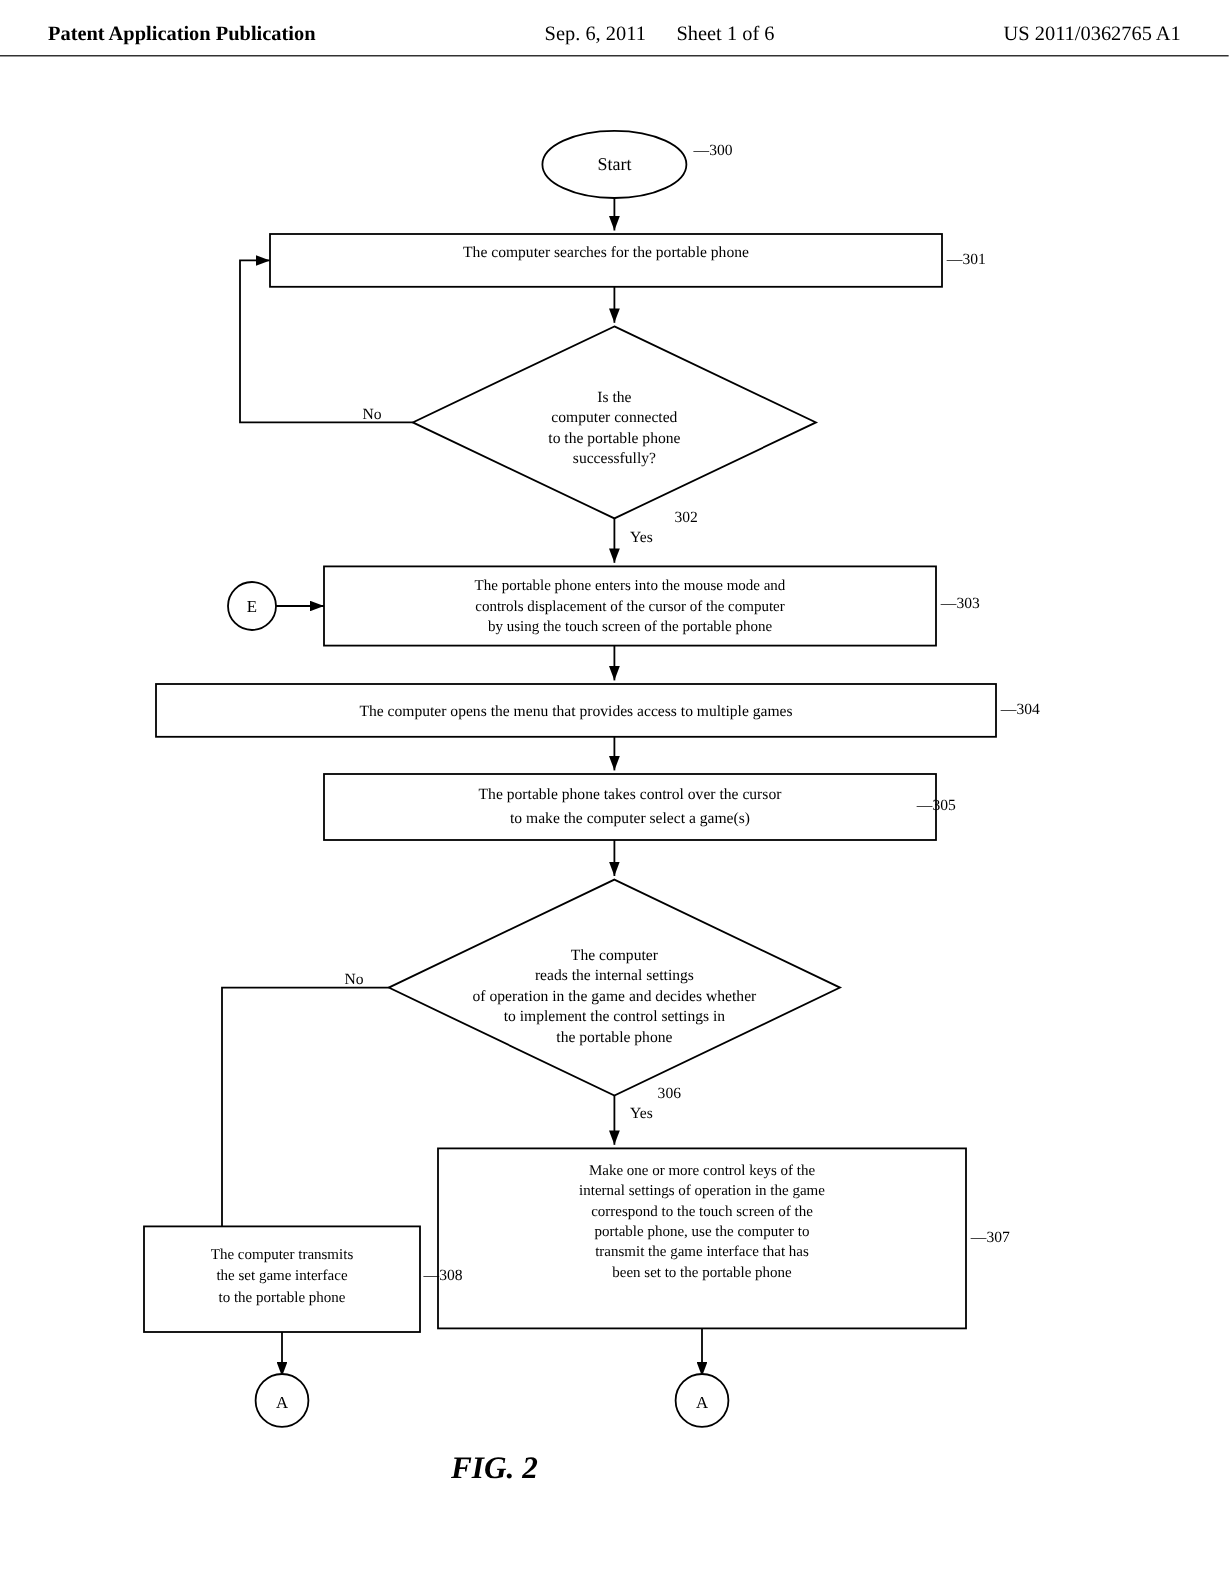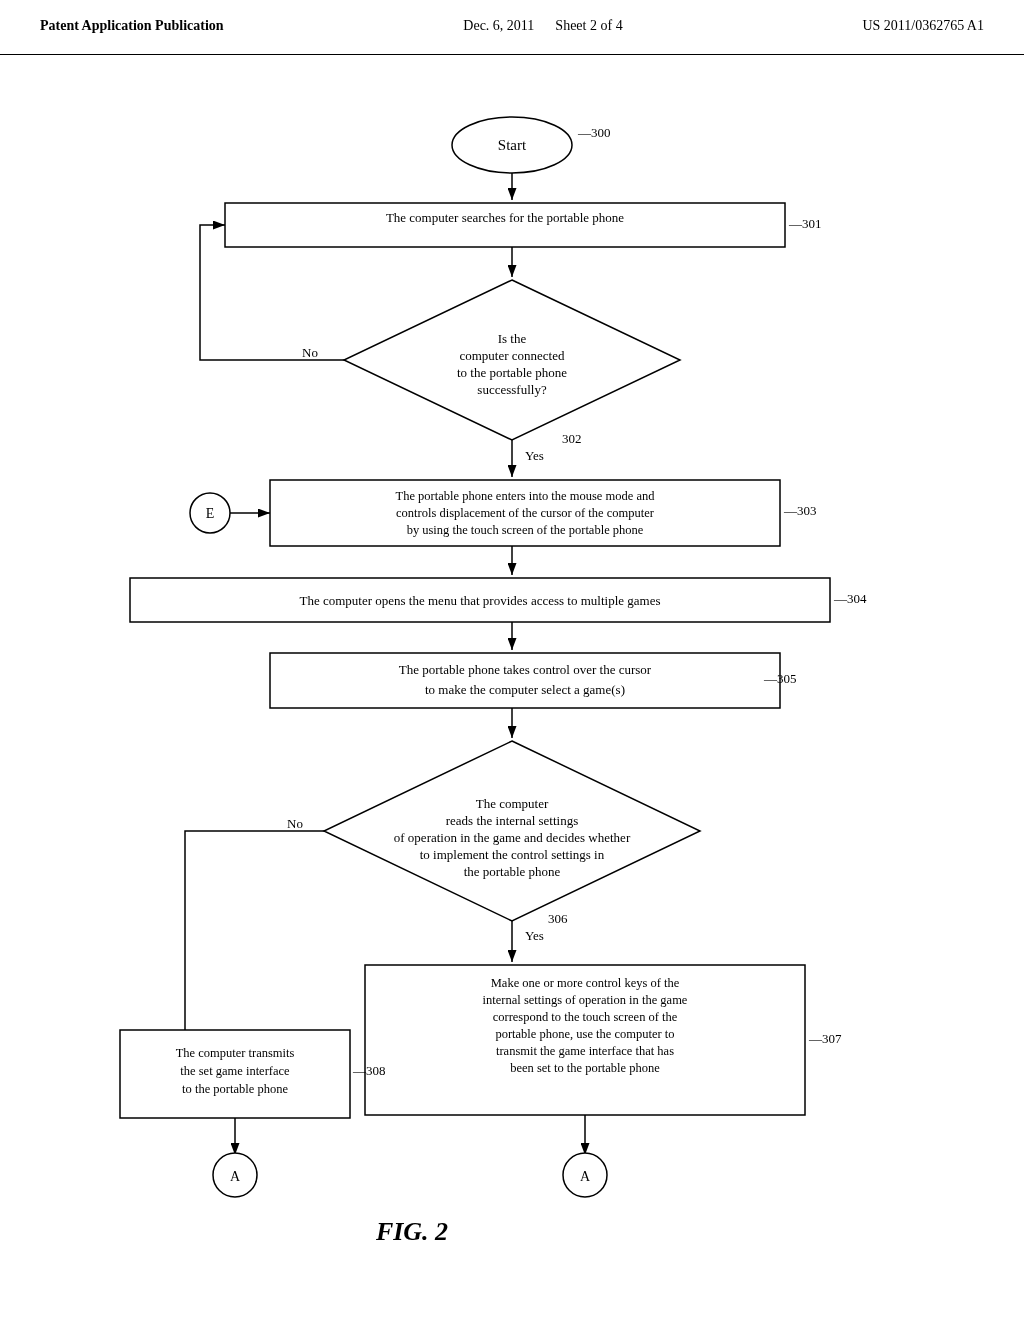--- a/index.html
+++ b/index.html
@@ -9,23 +9,23 @@
       width: 1024px;
       min-height: 1320px;
       position: relative;
       overflow-x: hidden;
     }
 
     .header {
       display: flex;
       justify-content: space-between;
       align-items: flex-start;
-      padding: 18px 40px 20px 40px;
+      padding: 18px 40px 8px 40px;
       border-bottom: 1px solid #000;
-      font-size: 14px;
+      font-size: 17px;
     }
 
     .header-left { font-weight: bold; }
     .header-center { text-align: center; }
     .header-right { text-align: right; }
 
     .diagram-area {
       position: relative;
       width: 100%;
       height: 1220px;
@@ -40,23 +40,23 @@
     }
   </style>
 </head>
 <body>
 
 <div class="header">
   <div class="header-left">
     <span>Patent Application Publication</span>
   </div>
   <div class="header-center">
-    <span>Dec. 6, 2011</span>
+    <span>Sep. 6, 2011</span>
     &nbsp;&nbsp;&nbsp;&nbsp;
-    <span>Sheet 2 of 4</span>
+    <span>Sheet 1 of 6</span>
   </div>
   <div class="header-right">
     <span>US 2011/0362765 A1</span>
   </div>
 </div>
 
 <div class="diagram-area">
   <svg class="flowchart" viewBox="0 0 1024 1220" xmlns="http://www.w3.org/2000/svg">
     <defs>
       <marker id="arrowhead" markerWidth="8" markerHeight="6" refX="8" refY="3" orient="auto">

